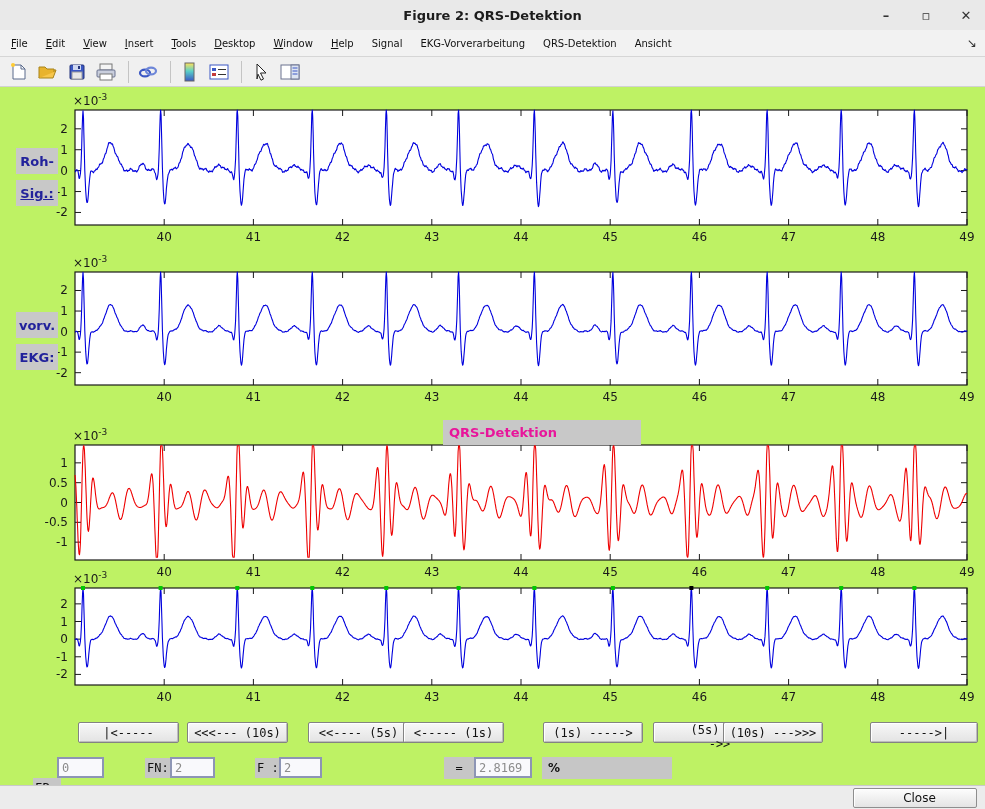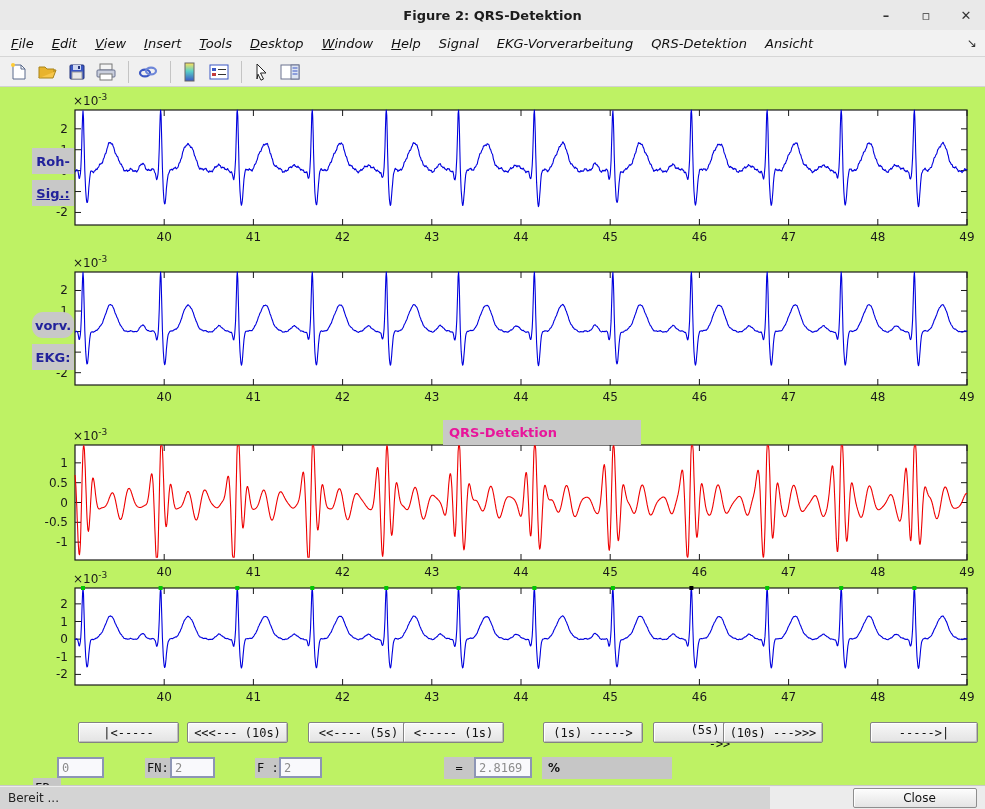--- a/index.html
+++ b/index.html
@@ -7,34 +7,34 @@
           font-family:"DejaVu Sans",sans-serif;overflow:hidden;outline:1px solid #9a9a9a;}
   
   .titlebar{position:absolute;left:0;top:0;width:985px;height:30px;background:#e9e9e9;
             border-bottom:1px solid #c9c9c9;display:flex;align-items:center;}
   .titlebar .title{flex:1;text-align:center;font-weight:bold;font-size:13px;color:#1c1c1c;}
   .win-controls{position:absolute;right:10px;top:0;height:30px;display:flex;align-items:center;gap:22px;}
   .win-btn{width:18px;text-align:center;font-size:13px;color:#333;font-weight:bold;cursor:default;}
   
   .menubar{position:absolute;left:0;top:30px;width:985px;height:27px;background:#f2f2f2;
            border-bottom:1px solid #d6d6d6;display:flex;align-items:center;padding-left:2px;box-sizing:border-box;}
-  .menu-item{display:inline-block;padding:3px 9px;font-size:13px;color:#111;font-style:italic;}
+  .menu-item{display:inline-block;padding:3px 9px;font-size:10px;color:#111;}
   .menu-item.u1::first-letter{text-decoration:underline;}
   .menu-dock{position:absolute;right:8px;font-size:12px;color:#333;}
   
   .toolbar{position:absolute;left:0;top:57px;width:985px;height:30px;background:#f0f0f0;
            border-bottom:1px solid #d2d2d2;display:flex;align-items:center;padding-left:6px;box-sizing:border-box;}
   .tool{width:26px;height:24px;display:flex;align-items:center;justify-content:center;margin-right:3px;}
   .tool-sep{width:1px;height:22px;background:#c4c4c4;margin:0 6px;}
   
   #plots{position:absolute;left:0;top:87px;}
   .tick{font:12px "DejaVu Sans",sans-serif;fill:#1a1a1a;}
   
   .label-box{position:absolute;width:42px;height:26px;background:#c8c8c8;color:#22229b;
-             font:bold 13px "DejaVu Sans",sans-serif;display:flex;align-items:center;justify-content:center;margin-left:16px;}
+             font:bold 13px "DejaVu Sans",sans-serif;display:flex;align-items:center;justify-content:center;}
   .qrs-title-box{position:absolute;left:443px;top:420px;width:198px;height:25px;background:#c8c8c8;
              color:#e8159b;font:bold 13px "DejaVu Sans",sans-serif;display:flex;align-items:center;padding-left:6px;box-sizing:border-box;}
   
   .nav-btn{position:absolute;top:722px;height:21px;font:12px "DejaVu Sans Mono",monospace;color:#111;
            background:linear-gradient(#f8f8f8,#e3e3e3);border:1px solid #838383;border-radius:2px;
            box-shadow:inset 1px 1px 0 #ffffff, inset -1px -1px 0 #bdbdbd;text-align:center;padding:0;}
   
   .stat-label{position:absolute;top:758px;height:20px;background:#c6c6c6;color:#111;
               font:12px "DejaVu Sans Mono",monospace;display:flex;align-items:center;padding:0 2px;}
   .stat-input{position:absolute;top:757px;height:21px;box-sizing:border-box;border:2px solid #8d95b5;
@@ -364,21 +364,21 @@
         <rect x="610.9" y="499" width="4" height="4" fill="#00c800"></rect>
         <rect x="765.2" y="499" width="4" height="4" fill="#00c800"></rect>
         <rect x="839.2" y="499" width="4" height="4" fill="#00c800"></rect>
         <rect x="912.4" y="499" width="4" height="4" fill="#00c800"></rect>
         <rect x="689.4" y="499" width="4" height="4" fill="#000000"></rect>
       </g>
     </svg>
 
   <div class="label-box" style="left:16px;top:148px;">Roh-</div>
   <div class="label-box" style="left:16px;top:180px;text-decoration:underline;">Sig.:</div>
-  <div class="label-box" style="left:16px;top:312px;border-radius:11px;">vorv.</div>
+  <div class="label-box" style="left:16px;top:312px;">vorv.</div>
   <div class="label-box" style="left:16px;top:344px;">EKG:</div>
   <div class="qrs-title-box">QRS-Detektion</div>
 
   <button class="nav-btn" style="left:78px;width:101px;">|&lt;-----</button>
   <button class="nav-btn" style="left:187px;width:101px;">&lt;&lt;&lt;--- (10s)</button>
   <button class="nav-btn" style="left:308px;width:101px;">&lt;&lt;---- (5s)</button>
   <button class="nav-btn" style="left:403px;width:101px;">&lt;----- (1s)</button>
   <button class="nav-btn" style="left:543px;width:100px;">(1s) -----&gt;</button>
   <button class="nav-btn" style="left:653px;width:99px;padding-left:34px;">(5s) ----&gt;&gt;</button>
   <button class="nav-btn" style="left:723px;width:100px;">(10s) ---&gt;&gt;&gt;</button>
@@ -388,17 +388,16 @@
   <input class="stat-input" style="left: 57px; width: 47px;" value="0">
   <div class="stat-label" style="left:145px;width:24px;">FN:</div>
   <input class="stat-input" style="left: 170px; width: 45px;" value="2">
   <div class="stat-label" style="left:255px;width:24px;">F :</div>
   <input class="stat-input" style="left: 279px; width: 43px;" value="2">
   <div class="stat-label" style="left:444px;width:26px;height:22px;top:757px;justify-content:center;">=</div>
   <input class="stat-input" style="left: 474px; width: 58px;" value="2.8169">
   <div class="pct-bar">%</div>
 
   <div class="statusbar">
-    <div class="status-strip">Bereit ...</div>
     <button class="close-btn">Close</button>
   </div>
 
 </div>
 
 </body></html>

